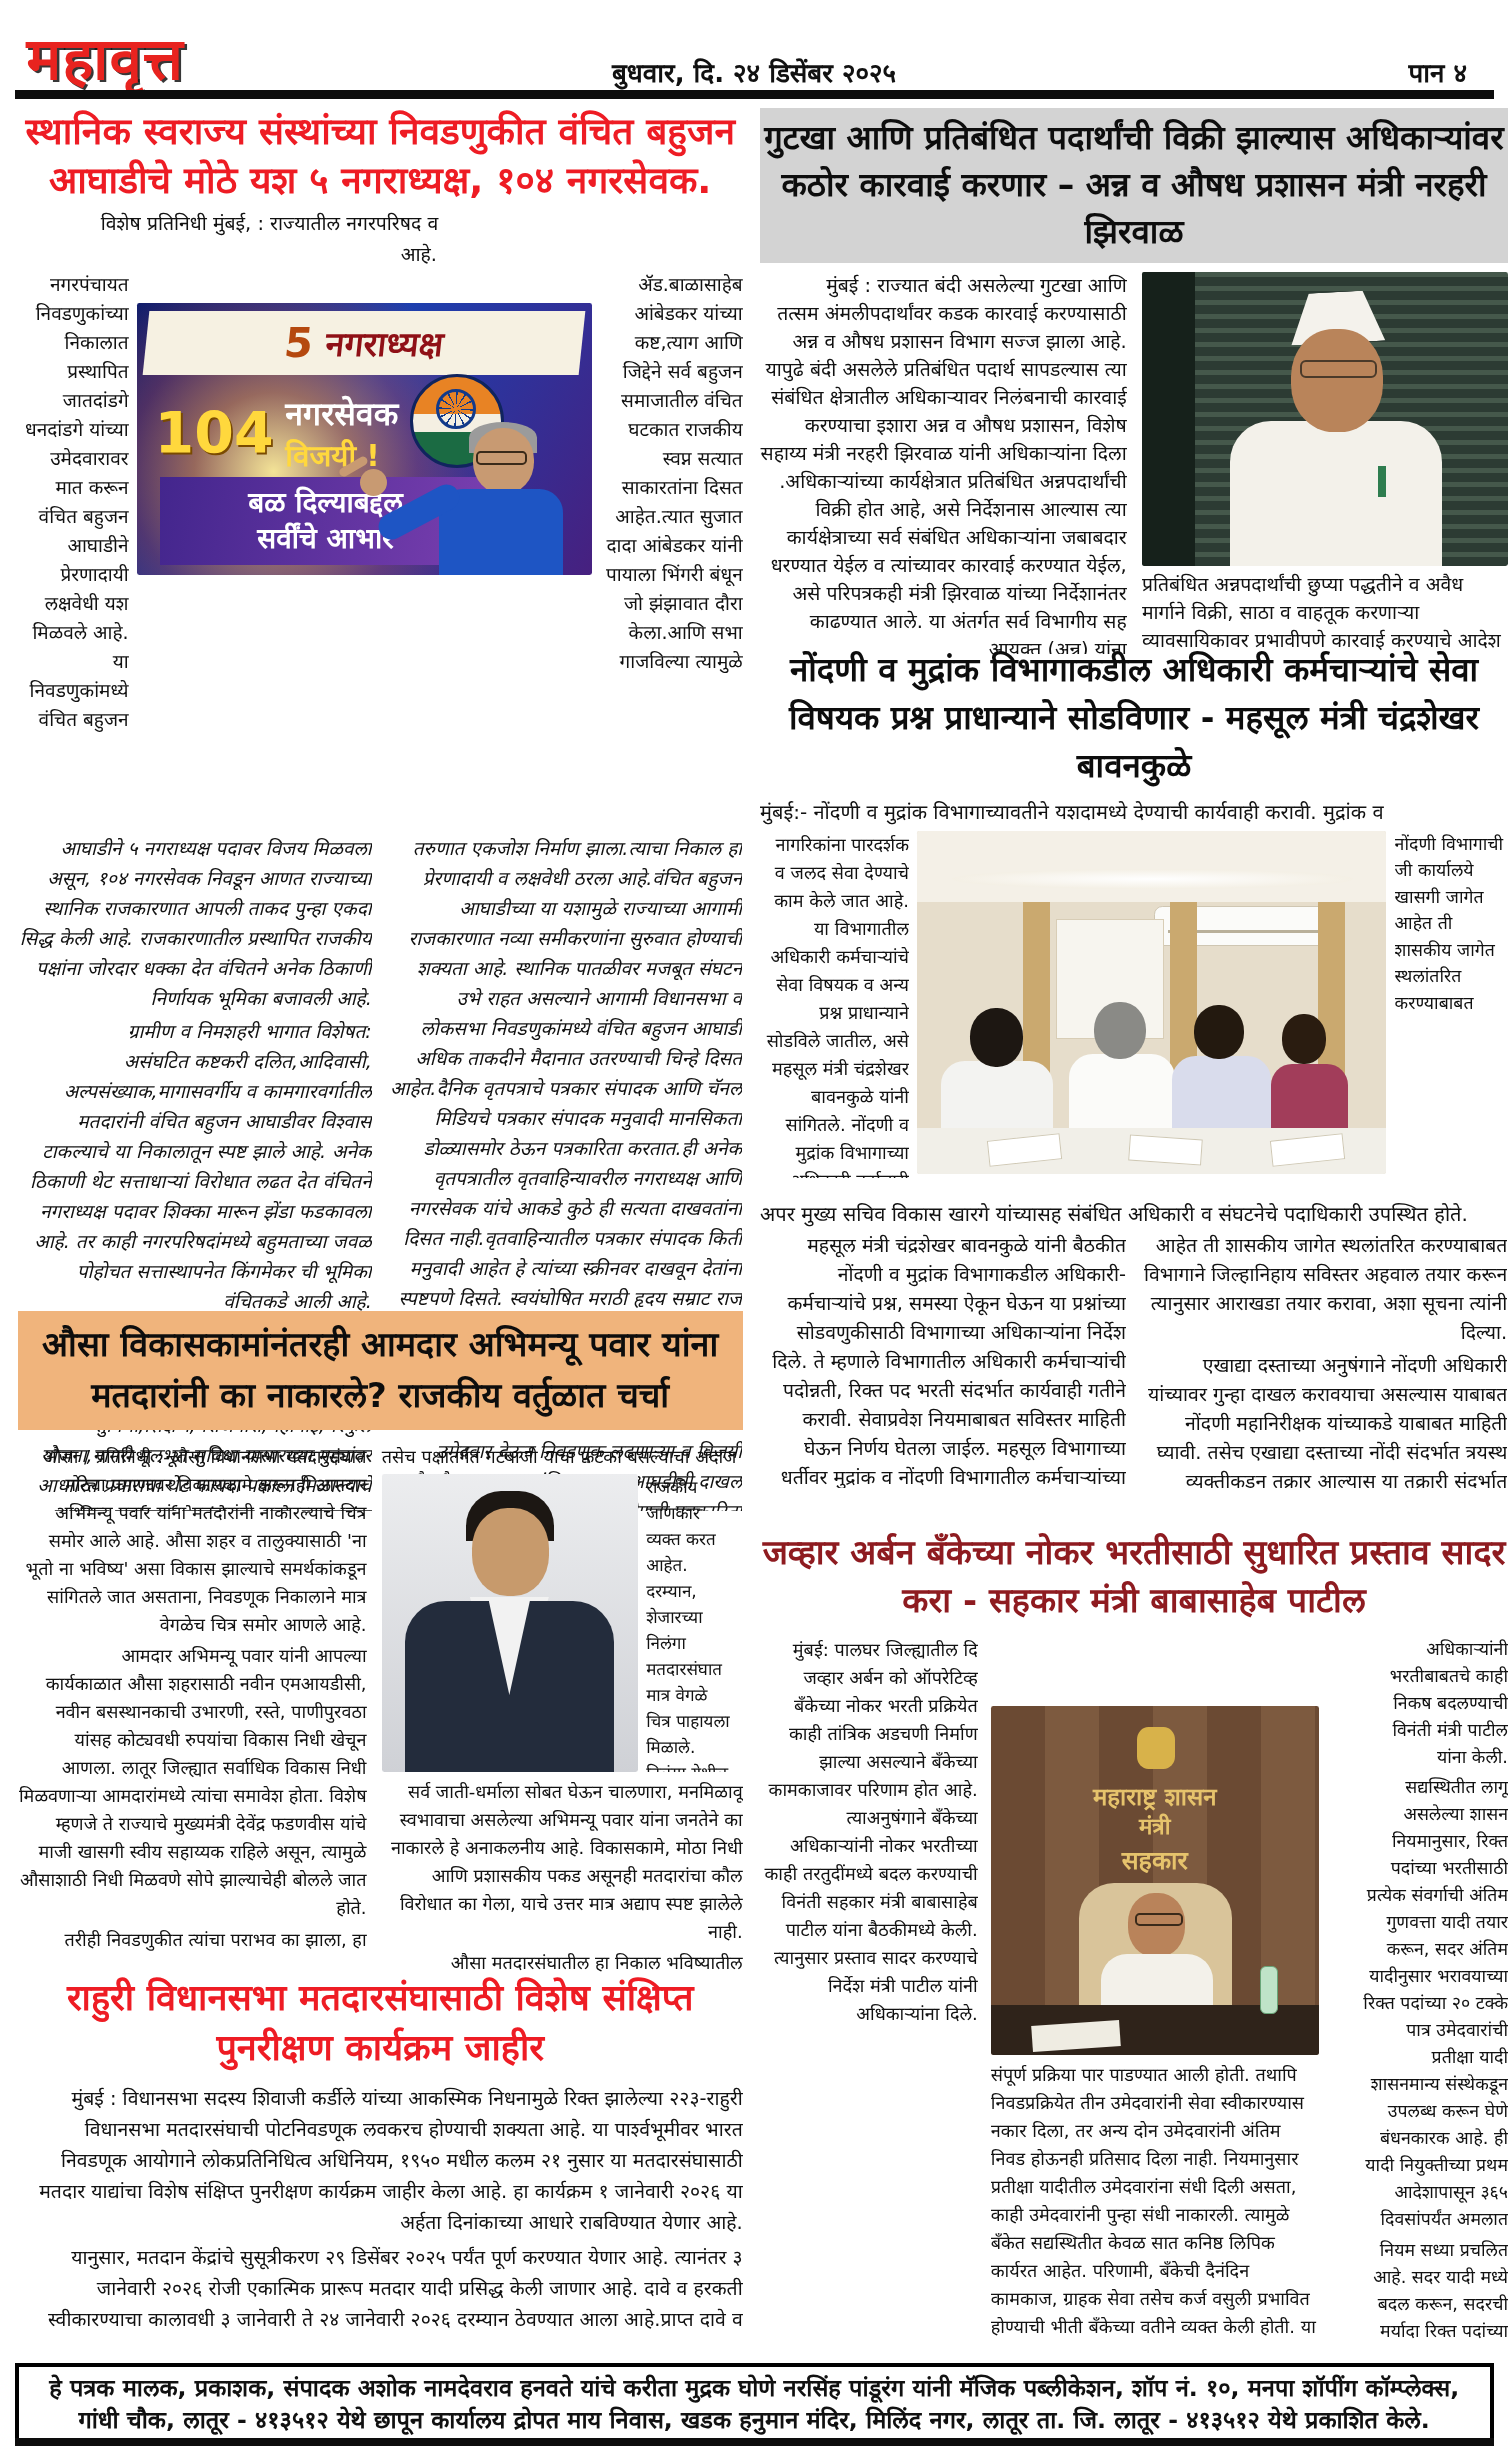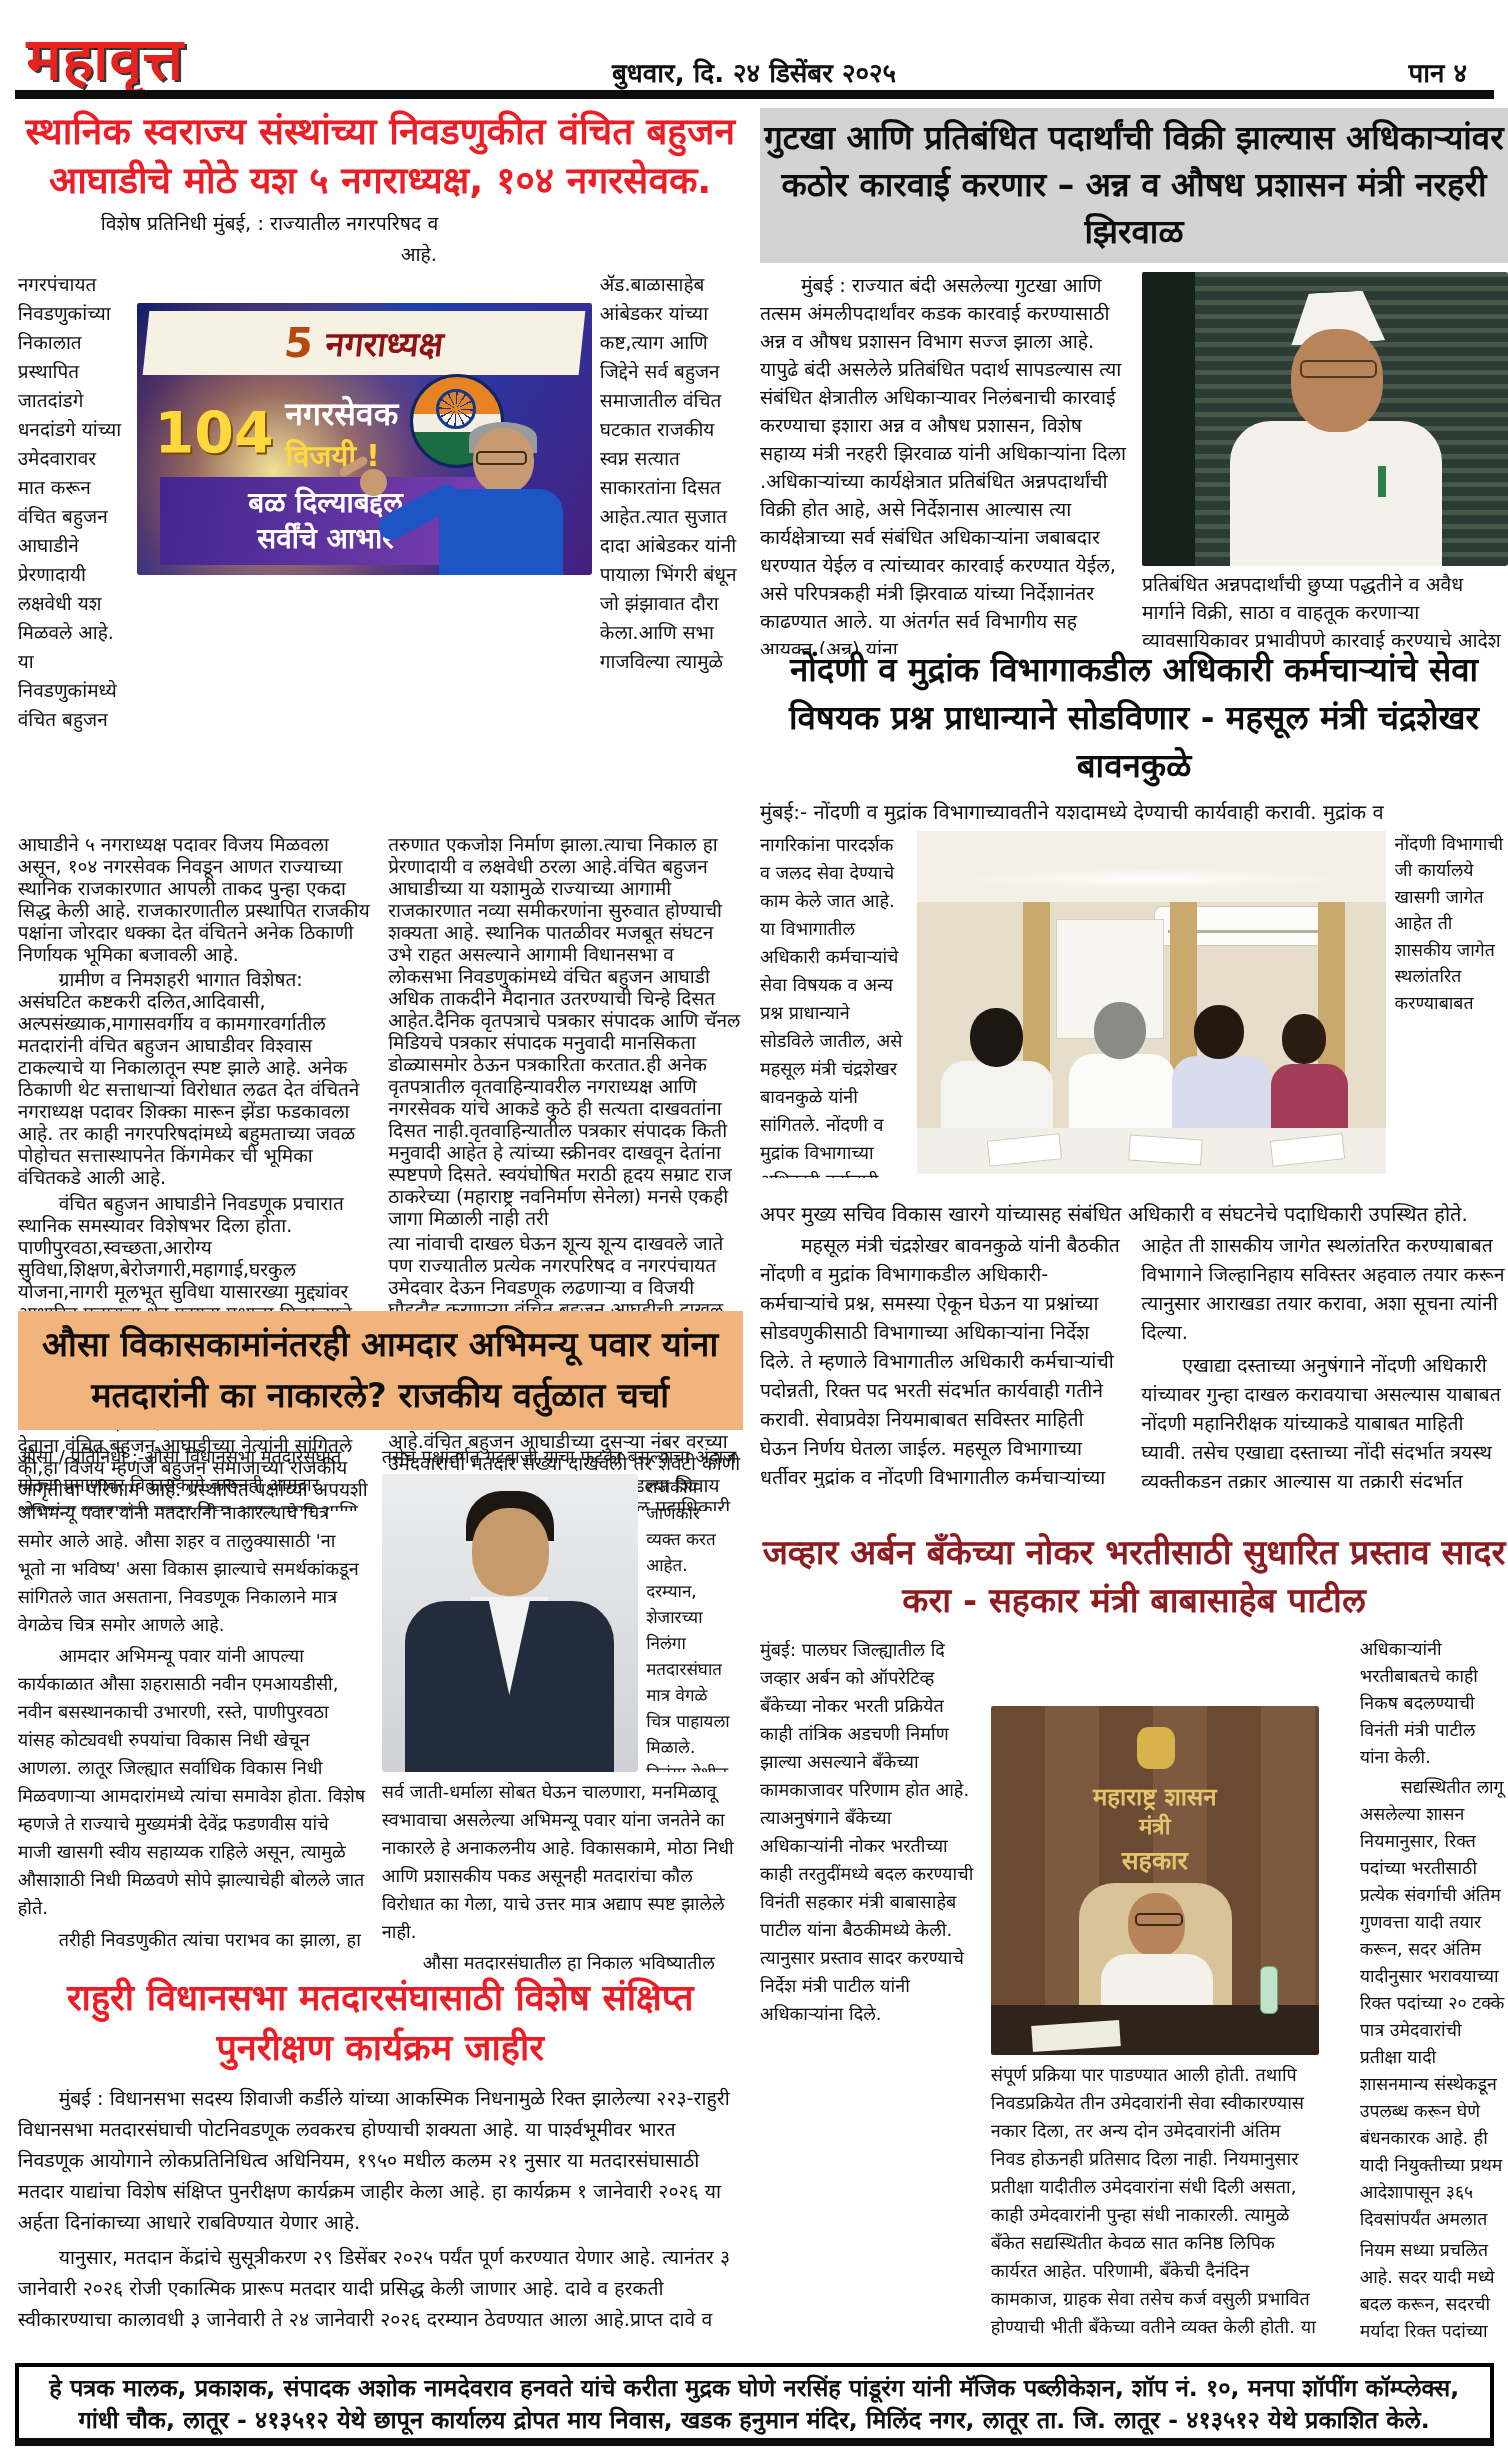--- a/index.html
+++ b/index.html
@@ -9,33 +9,33 @@
   .masthead{position:absolute;left:26.5px;top:16.5px;font-size:58px;font-weight:bold;
             color:#e8231f;text-shadow:2.4px 2.4px 0 rgba(20,20,20,.85);letter-spacing:1.2px;}
   .hdate{position:absolute;left:0;right:0;top:54px;text-align:center;font-size:26px;font-weight:bold;}
   .hpage{position:absolute;right:41px;top:54px;font-size:26px;font-weight:bold;}
   .toprule{position:absolute;left:14.7px;top:90px;width:1479px;height:9.4px;background:#0d0d0d;}
   
   .art{position:absolute;}
   .hlred{color:#ee1c24;font-weight:bold;text-align:center;}
   p{margin:0 0 3.5px 0;}
   .ind{text-indent:41px;}
-  .col{overflow:hidden;}
+  .col{overflow:hidden;text-align:right;}
   .photo{position:relative;overflow:hidden;border-radius:2.4px;}
   
   #artA{left:17.7px;top:108px;width:725px;}
   #artA .hl{font-size:37px;line-height:1.32;}
   #artA .byline{position:relative;height:64px;font-size:19.4px;}
   #artA .byline .b1{position:absolute;left:83px;top:3.5px;}
   #artA .byline .b2{position:absolute;left:383px;top:34px;}
   #artA .prow{display:flex;}
   #artA .nleft{width:111px;font-size:19px;line-height:29px;height:548px;}
   #artA .nright{width:143px;font-size:19px;line-height:29px;margin-left:8.3px;height:548px;}
   #artA .twocol{display:flex;gap:16.5px;margin-top:15.3px;}
-  #artA .twocol .c{width:354px;height:678px;font-size:19px;line-height:22px;}
+  #artA .twocol .c{width:354px;height:678px;font-size:19px;line-height:30px;font-style:italic;}
   
   .vba{width:455px;height:272px;margin:33px 0 0 8.3px;
        background:linear-gradient(120deg,#101d6b,#1d3fae 45%,#47207f);}
   .vba .burst{position:absolute;left:0;top:0;right:0;bottom:0;
        background:radial-gradient(circle at 30% 62%,rgba(255,236,150,.95),rgba(255,150,50,.55) 22%,rgba(255,80,30,.25) 40%,transparent 60%);}
   .vba .whitetop{position:absolute;left:9.4px;top:8.3px;width:436px;height:64px;background:#f6f1e2;
        transform:skewX(-6deg);display:flex;align-items:center;justify-content:center;gap:13px;}
   .vba .n5{font-size:41px;font-weight:bold;color:#b5490f;}
   .vba .t5{font-size:34px;font-weight:bold;color:#8f1016;}
   .vba .vbatxt{position:absolute;left:71px;top:10.6px;font-size:27px;font-weight:bold;color:#2a6fd6;

